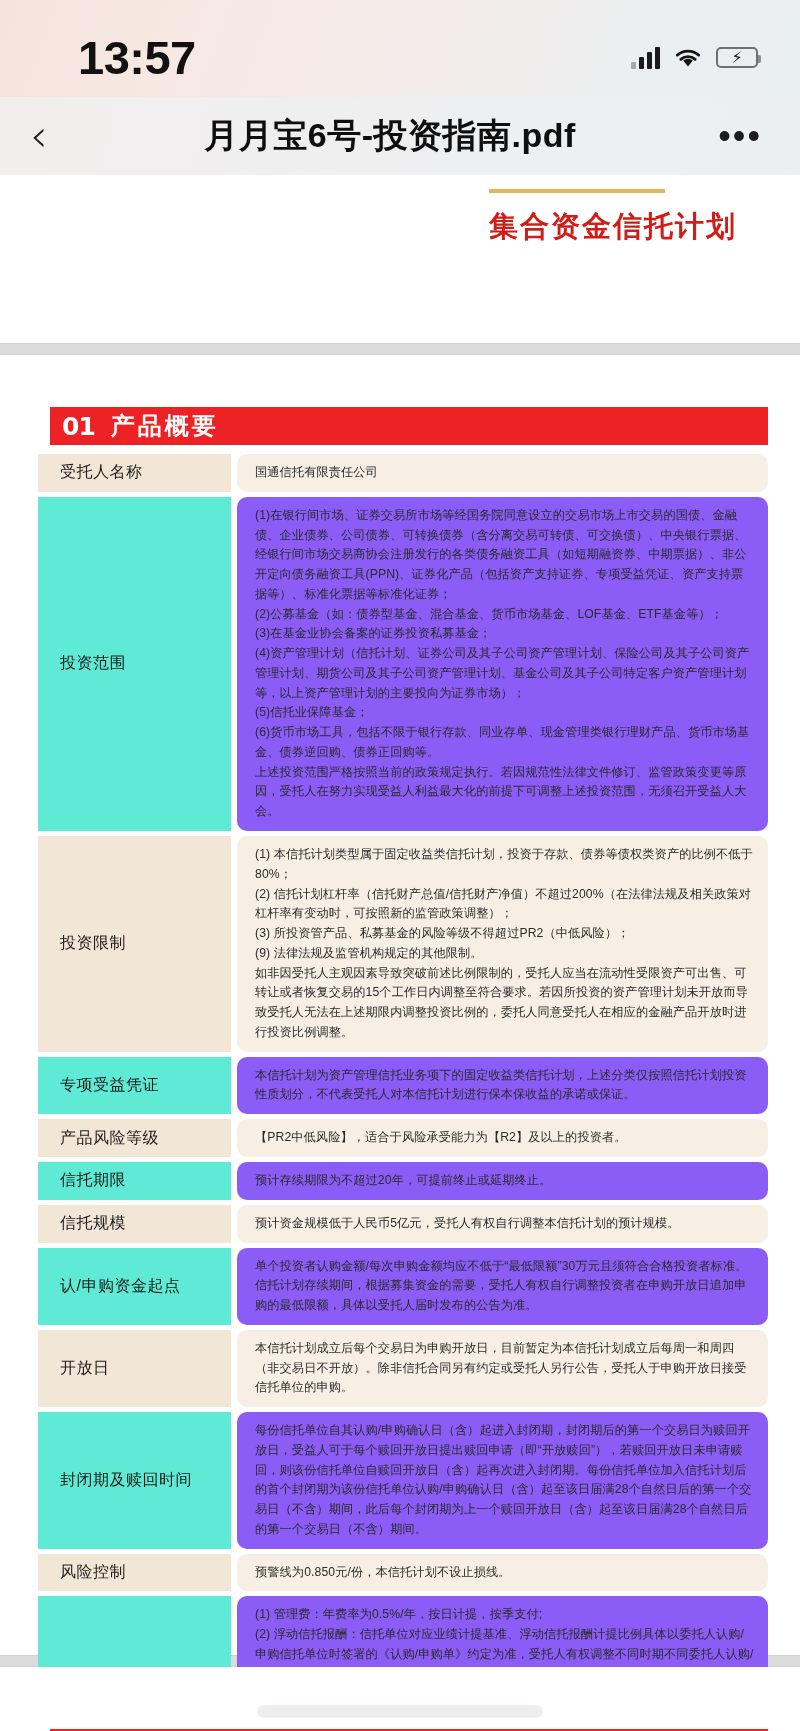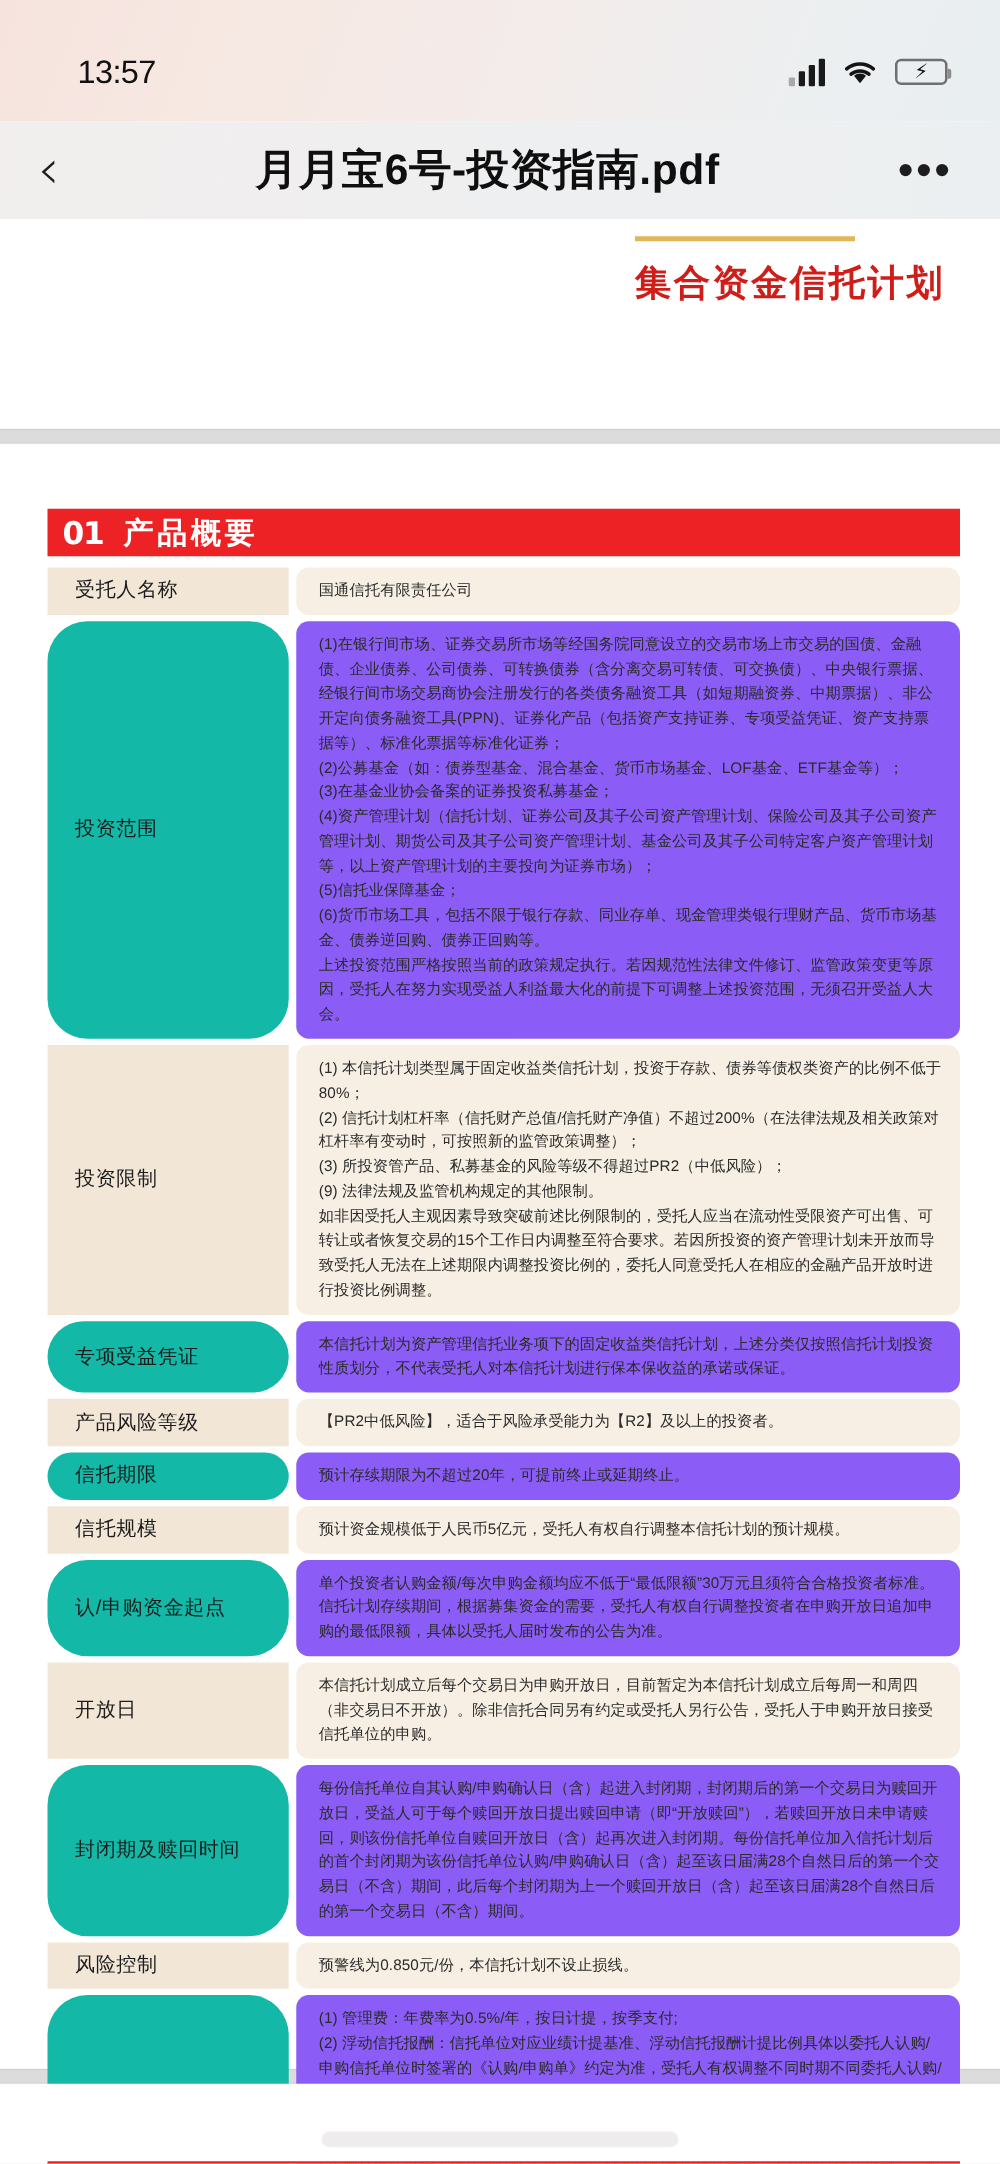--- a/index.html
+++ b/index.html
@@ -21,25 +21,26 @@
   .statusbar {
     position: relative;
     height: 97px;
     background: linear-gradient(110deg, #f6e3de 0%, #f7e8e2 22%, #f3eceb 55%, #eceff0 80%, #e9eef1 100%);
     display: flex;
     align-items: center;
     justify-content: space-between;
     padding: 0 42px 0 62px;
   }
   .status-time {
-    font-size: 26px;
-    font-weight: normal;
+    font-size: 47px;
+    font-weight: bold;
     color: #111;
     letter-spacing: -0.5px;
     padding-top: 18px;
+    margin-left: 16px;
   }
   .status-icons {
     display: flex;
     align-items: center;
     gap: 14px;
     padding-top: 18px;
   }
   .sig { display: flex; align-items: flex-end; gap: 3px; height: 22px; }
   .sig i { display: block; width: 5px; background: #1a1a1a; border-radius: 1px; }
   .sig i:nth-child(1) { height: 7px;  background: #a9a9a9; }
@@ -137,21 +138,21 @@
   .page-gap {
     height: 12px;
     background: #dcdcdc;
     border-top: 1px solid #cfcfcf;
     border-bottom: 1px solid #cfcfcf;
   }
 
   
   .cover-band {
     position: absolute;
-    right: 44px;
+    right: 63px;
     top: 14px;
     text-align: right;
   }
   .cover-rule {
     width: 176px;
     height: 4px;
     background: #e3b659;
     margin-bottom: 14px;
   }
   .cover-title {
@@ -161,21 +162,21 @@
     letter-spacing: 2px;
     white-space: nowrap;
   }
 
   
   .section-head {
     display: flex;
     align-items: center;
     height: 38px;
     background: #ec2224;
-    margin: 0 32px 0 38px;
+    margin: 0 32px 0 50px;
     padding-left: 12px;
     gap: 16px;
   }
   .section-num {
     font-size: 25px;
     font-weight: bold;
     color: #ffffff;
     font-family: "DejaVu Sans", sans-serif;
     letter-spacing: -1px;
   }
@@ -212,21 +213,21 @@
     font-size: 12.2px;
     line-height: 1.62;
     color: #2b2b2b;
     letter-spacing: 0.1px;
     border-radius: 10px;
   }
   
   .t-beige .spec-label { background: #f2e7d7; }
   .t-beige .spec-value { background: #f7efe3; }
   
-  .t-grey .spec-label { background: #14b8a6; border-radius: 32px; }
+  .t-grey .spec-label { background: #5eead4; }
   .t-grey .spec-value { background: #8b5cf6; }
 
   .spec-value p { margin: 0; }
 
   
   .home-indicator {
     position: absolute;
     left: 50%;
     bottom: 14px;
     transform: translateX(-50%);

